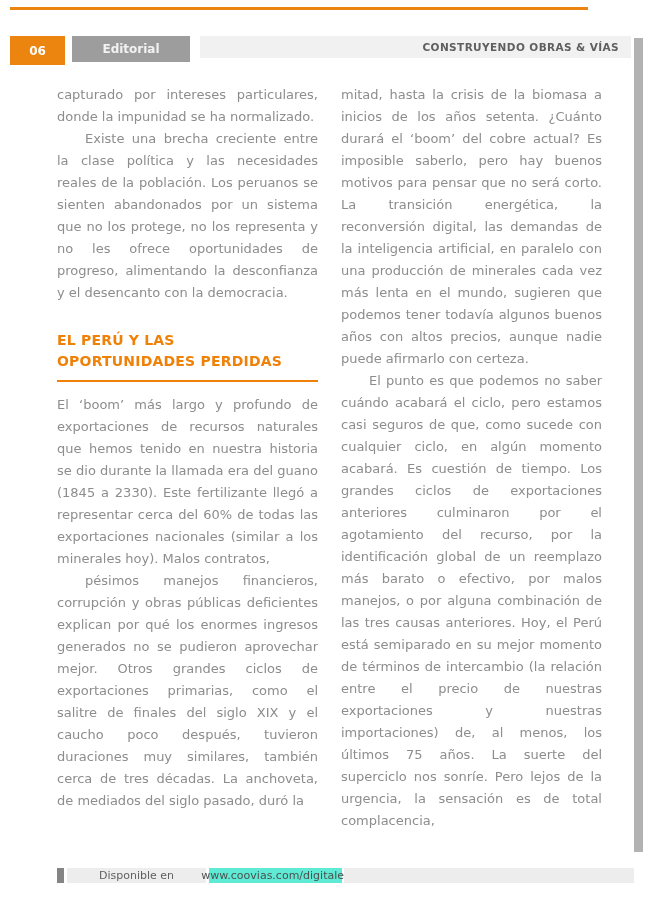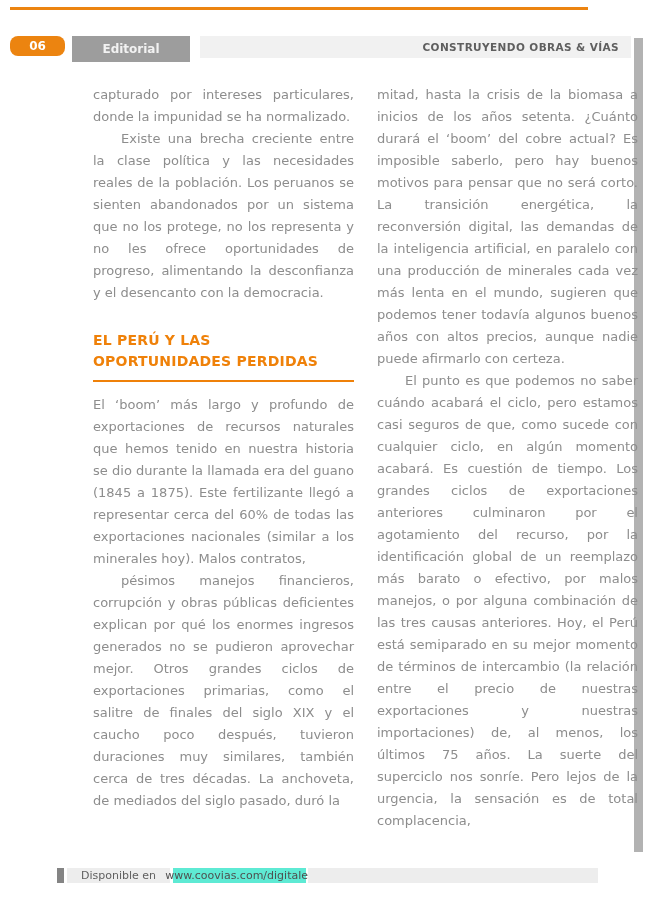--- a/index.html
+++ b/index.html
@@ -5,55 +5,55 @@
   html,body { margin:0; padding:0; background:#ffffff; }
   .page {
     position:relative; width:650px; height:904px; background:#ffffff;
     font-family:"DejaVu Sans", sans-serif; overflow:hidden;
   }
   .top-rule { position:absolute; left:10px; top:7px; width:578px; height:3px; background:#ec8410; }
   .page-edge-bar { position:absolute; left:634px; top:38px; width:9px; height:814px; background:#b2b2b2; }
 
   .header { position:absolute; left:10px; top:36px; width:583px; height:22px; }
   .page-num {
-    position:absolute; left:0; top:0; width:55px; height:20px; background:#ec8410;
+    position:absolute; left:0; top:0; width:55px; height:29px; background:#ec8410;
     color:#fff; font-weight:bold; font-size:12px;
-    display:flex; align-items:center; justify-content:center;border-radius:8px;
+    display:flex; align-items:center; justify-content:center;
   }
   .section-badge {
     position:absolute; left:62px; top:0; width:118px; height:26px; background:#9d9d9d;
     color:#f2f2f2; font-weight:bold; font-size:12px;
     display:flex; align-items:center; justify-content:center;
   }
   .title-band {
     position:absolute; left:190px; top:0; width:431px; height:22px; background:#f1f1f1;
     color:#5f5f5f; font-weight:bold; font-size:10.5px; letter-spacing:0.4px;
     display:flex; align-items:center; justify-content:flex-end;
     padding-right:12px; box-sizing:border-box;
   }
 
-  .columns { position:absolute; left:57px; top:84px; width:545px; display:flex; gap:23px;margin-left:36px; }
+  .columns { position:absolute; left:57px; top:84px; width:545px; display:flex; gap:23px; }
   .col {
     width:261px; color:#8d8d8d; font-size:13px; line-height:22px;
     text-align:justify;
   }
   .col p { margin:0; }
   .col p.indent { text-indent:28px; }
   .section-heading {
     color:#ef8109; font-weight:bold; font-size:14px; line-height:21px;
     letter-spacing:0.2px; text-align:left;
     margin:26px 0 12px 0; padding-bottom:8px;
     border-bottom:2px solid #ef8109;
   }
 
   .footer { position:absolute; left:57px; top:868px; height:15px; display:flex; }
   .footer-square { width:7px; background:#848484; margin-right:3px; }
   .footer-avail {
     background:#ededed; color:#5f5f5f; font-size:11px;
-    display:flex; align-items:center; padding:0 14px;
+    display:flex; align-items:center; padding:0 32px;
   }
   .footer-url {
     background:#5eead4; color:#4f4f4f; font-size:11px; width:133px;
     display:flex; align-items:center; justify-content:center; margin-left:3px;
     cursor:pointer;
   }
   .footer-rest { background:#ededed; width:290px; margin-left:2px; }
 </style>
 </head>
 <body>
@@ -69,21 +69,21 @@
     <div class="title-band">
       <span>CONSTRUYENDO OBRAS &amp; VÍAS</span>
     </div>
   </div>
 
   <div class="columns">
     <div class="col">
       <p>capturado por intereses particulares, donde la impunidad se ha normalizado.</p>
       <p class="indent">Existe una brecha creciente entre la clase política y las necesidades reales de la población. Los peruanos se sienten abandonados por un sistema que no los protege, no los representa y no les ofrece oportunidades de progreso, alimentando la desconfianza y el desencanto con la democracia.</p>
       <div class="section-heading">EL PERÚ Y LAS OPORTUNIDADES PERDIDAS</div>
-      <p>El ‘boom’ más largo y profundo de exportaciones de recursos naturales que hemos tenido en nuestra historia se dio durante la llamada era del guano (1845 a 1875). Este fertilizante llegó a representar cerca del 60% de todas las exportaciones nacionales (similar a los minerales hoy). Malos contratos,</p>
+      <p>El ‘boom’ más largo y profundo de exportaciones de recursos naturales que hemos tenido en nuestra historia se dio durante la llamada era del guano (1845 a 2330). Este fertilizante llegó a representar cerca del 60% de todas las exportaciones nacionales (similar a los minerales hoy). Malos contratos,</p>
       <p class="indent">pésimos manejos financieros, corrupción y obras públicas deficientes explican por qué los enormes ingresos generados no se pudieron aprovechar mejor. Otros grandes ciclos de exportaciones primarias, como el salitre de finales del siglo XIX y el caucho poco después, tuvieron duraciones muy similares, también cerca de tres décadas. La anchoveta, de mediados del siglo pasado, duró la</p>
     </div>
     <div class="col">
       <p>mitad, hasta la crisis de la biomasa a inicios de los años setenta. ¿Cuánto durará el ‘boom’ del cobre actual? Es imposible saberlo, pero hay buenos motivos para pensar que no será corto. La transición energética, la reconversión digital, las demandas de la inteligencia artificial, en paralelo con una producción de minerales cada vez más lenta en el mundo, sugieren que podemos tener todavía algunos buenos años con altos precios, aunque nadie puede afirmarlo con certeza.</p>
       <p class="indent">El punto es que podemos no saber cuándo acabará el ciclo, pero estamos casi seguros de que, como sucede con cualquier ciclo, en algún momento acabará. Es cuestión de tiempo. Los grandes ciclos de exportaciones anteriores culminaron por el agotamiento del recurso, por la identificación global de un reemplazo más barato o efectivo, por malos manejos, o por alguna combinación de las tres causas anteriores. Hoy, el Perú está semiparado en su mejor momento de términos de intercambio (la relación entre el precio de nuestras exportaciones y nuestras importaciones) de, al menos, los últimos 75 años. La suerte del superciclo nos sonríe. Pero lejos de la urgencia, la sensación es de total complacencia,</p>
     </div>
   </div>
 
   <div class="footer">
     <div class="footer-square"></div>

